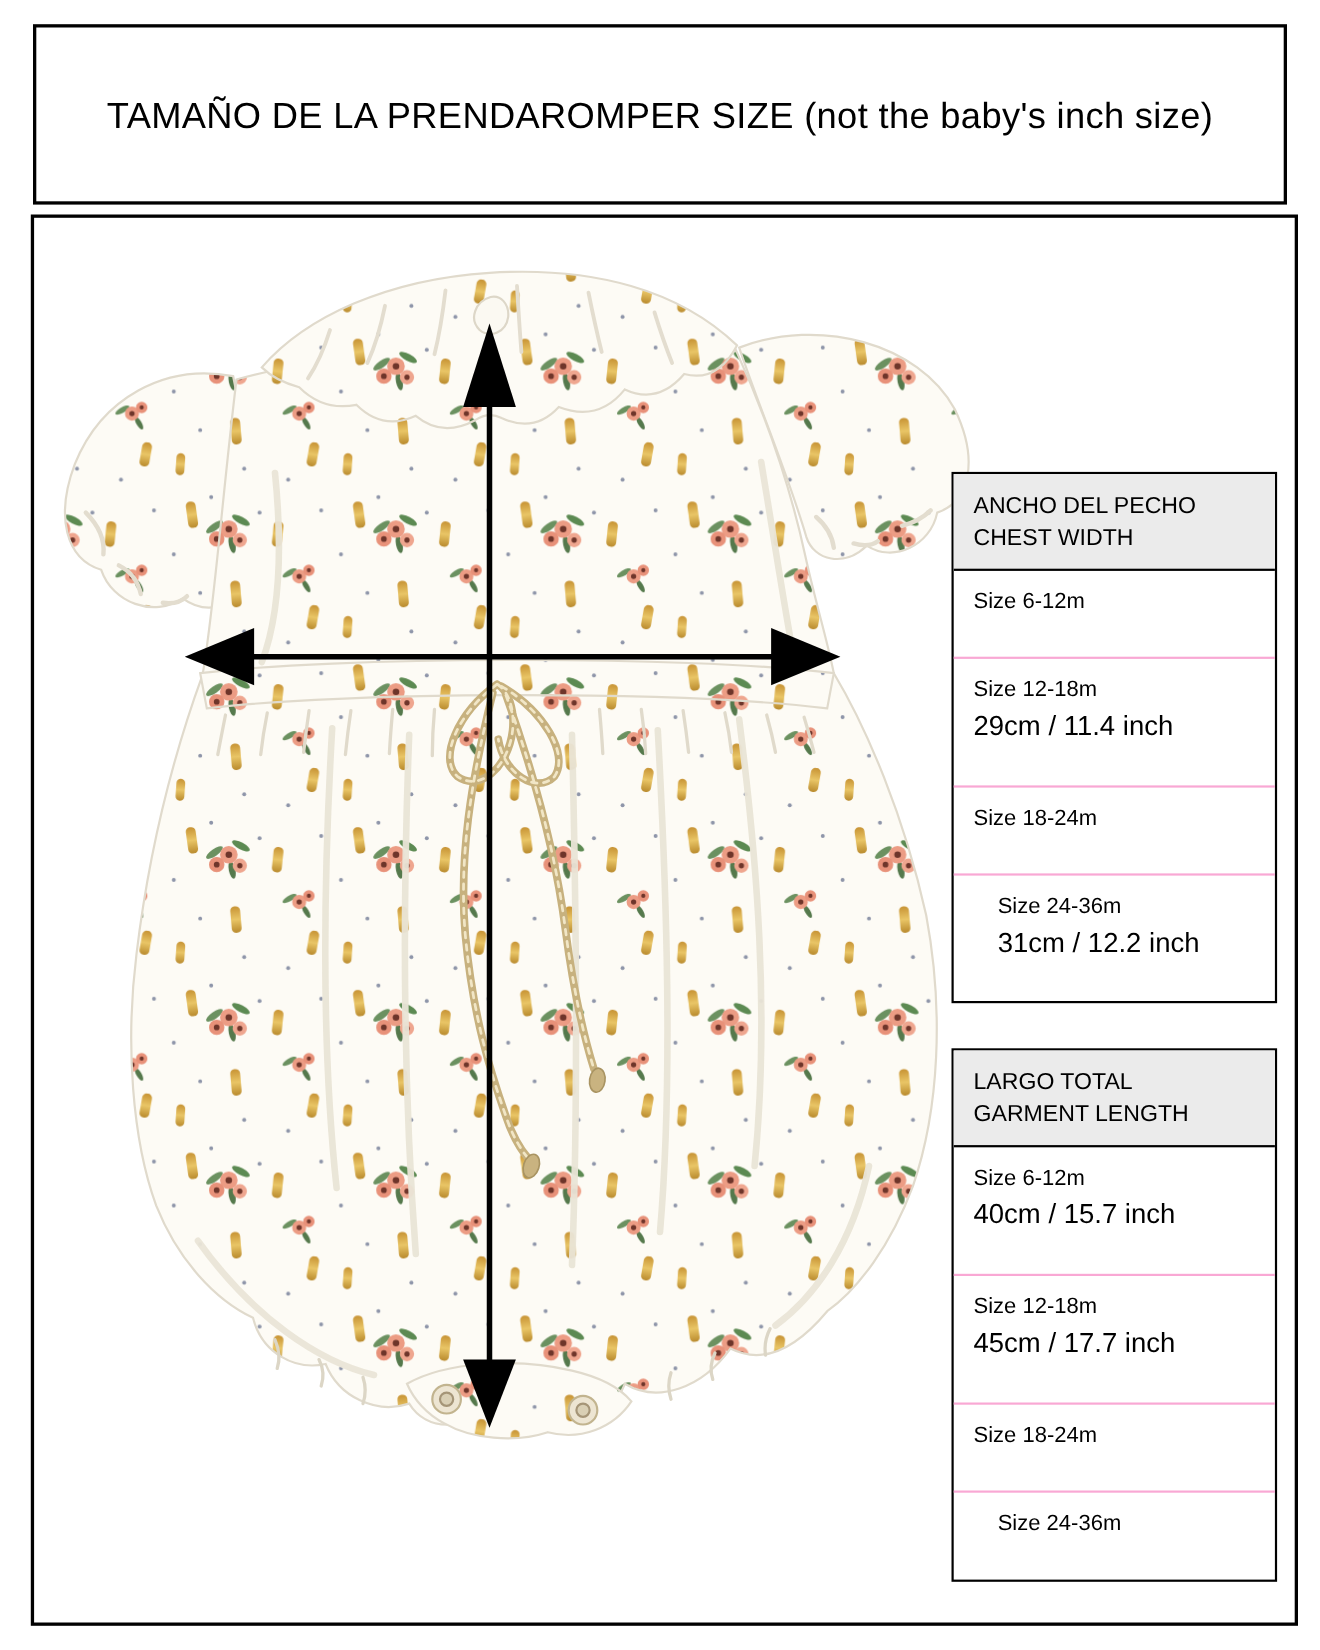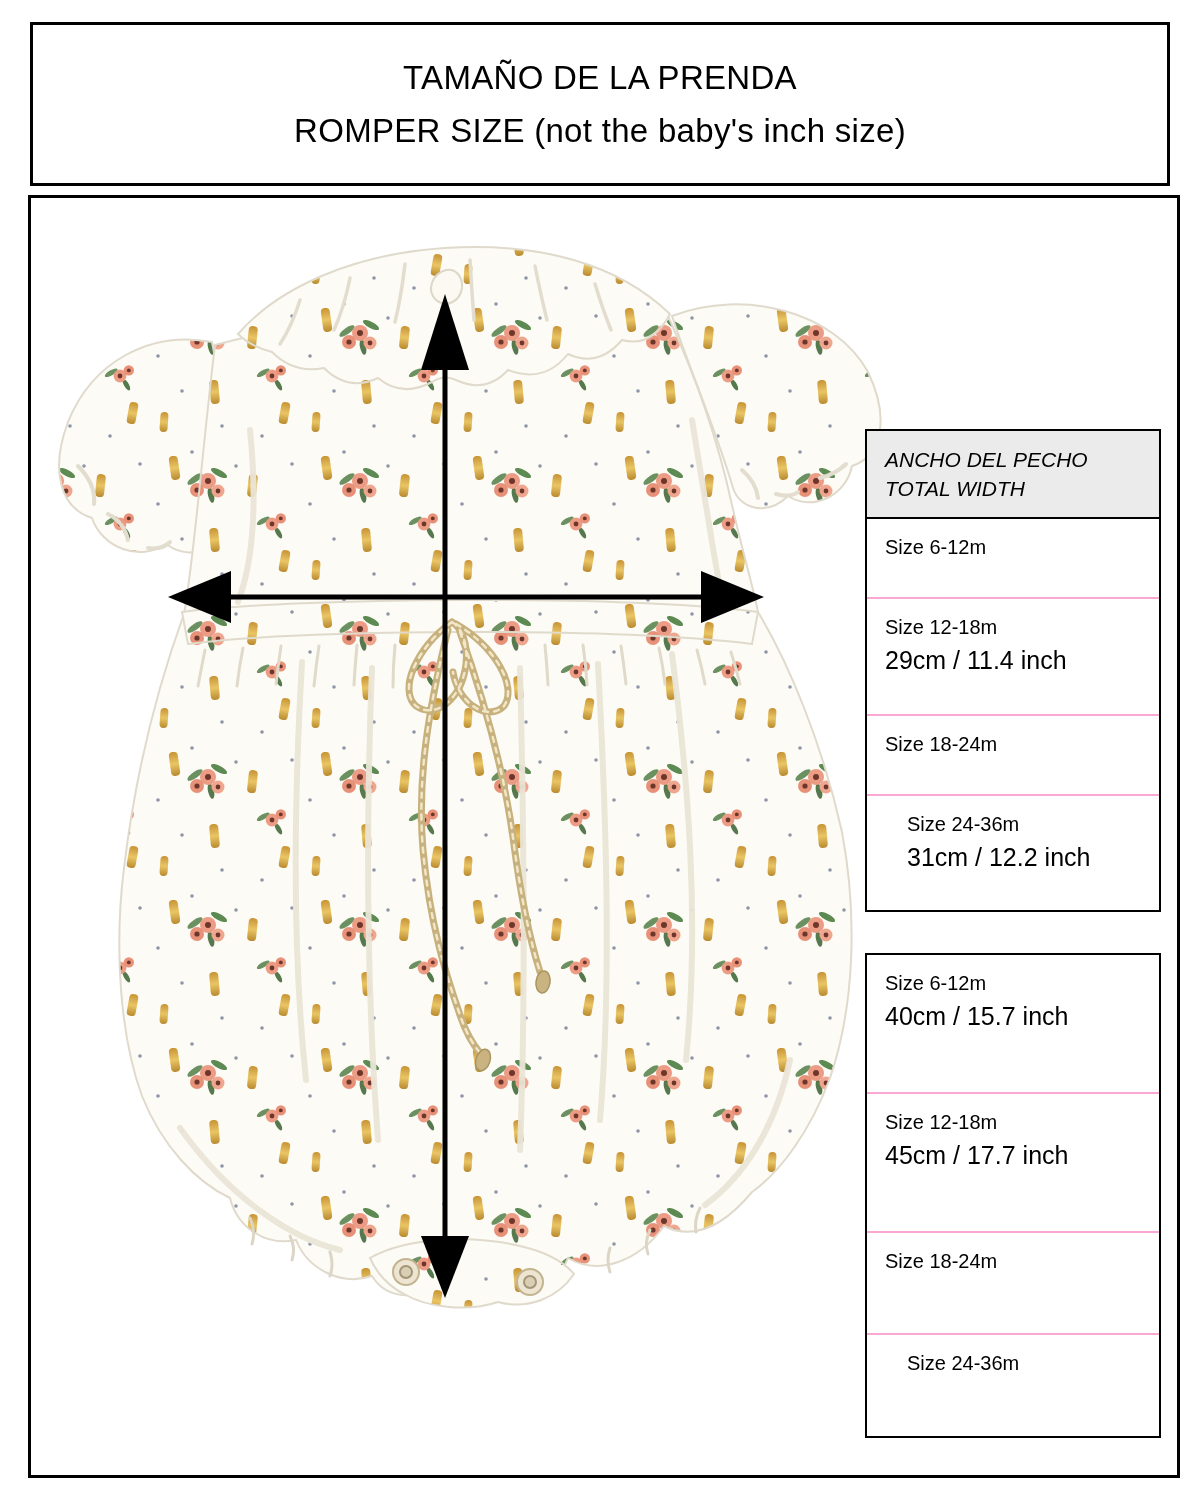--- a/index.html
+++ b/index.html
@@ -4,41 +4,41 @@
 <style>
   html,body{margin:0;padding:0;}
   body{
     width:1200px;height:1500px;position:relative;background:#ffffff;
     font-family:"Liberation Sans", sans-serif;color:#000;
     -webkit-font-smoothing:antialiased;
   }
   .title-box{
     position:absolute;left:30px;top:22px;width:1140px;height:164px;
     border:3px solid #000;box-sizing:border-box;
-    display:flex;flex-direction:column;justify-content:center;align-items:center;
+    display:flex;flex-direction:row;justify-content:center;align-items:center;
     text-align:center;font-size:33px;line-height:53px;letter-spacing:.3px;
   }
   .main-box{
     position:absolute;left:28px;top:195px;width:1152px;height:1283px;
     border:3px solid #000;box-sizing:border-box;background:#fff;
   }
   svg.romper{
     position:absolute;left:0;top:0;width:1200px;height:1500px;
   }
   .size-table{
     position:absolute;left:865px;width:296px;
     border:2px solid #000;box-sizing:border-box;background:#fff;
     display:flex;flex-direction:column;
   }
   .size-table.t1{top:429px;height:483px;}
   .size-table.t2{top:953px;height:485px;}
   .size-table .hdr{
     flex:0 0 86px;background:#ebebeb;border-bottom:2px solid #000;
     display:flex;flex-direction:column;justify-content:center;
-    padding-left:18px;font-size:21px;line-height:29px;font-style:italic;
+    padding-left:18px;font-size:21px;line-height:29px;
   }
   .size-table .row{
     flex:1 1 auto;border-bottom:2px solid #f9a8d4;
     padding:13px 0 0 18px;box-sizing:border-box;
   }
   .size-table .row:last-child{border-bottom:none;padding-left:40px;}
   .size-table .row .sz{font-size:20px;line-height:30px;}
   .size-table .row .val{font-size:25px;line-height:36px;}
 </style>
 </head>
@@ -200,39 +200,43 @@
   <g stroke="#000" fill="#000">
     <line x1="200" y1="597" x2="735" y2="597" stroke-width="5"></line>
     <polygon points="168,597 231,571 231,623" stroke="none"></polygon>
     <polygon points="764,597 701,571 701,623" stroke="none"></polygon>
   </g>
 </svg>
 
 <div class="size-table t1">
   <div class="hdr">
     <div>ANCHO DEL PECHO</div>
-    <div>TOTAL WIDTH</div>
+    <div>CHEST WIDTH</div>
   </div>
   <div class="row">
     <div class="sz">Size 6-12m</div>
   </div>
   <div class="row">
     <div class="sz">Size 12-18m</div>
     <div class="val">29cm / 11.4 inch</div>
   </div>
   <div class="row">
     <div class="sz">Size 18-24m</div>
   </div>
   <div class="row">
     <div class="sz">Size 24-36m</div>
     <div class="val">31cm / 12.2 inch</div>
   </div>
 </div>
 
 <div class="size-table t2">
+  <div class="hdr">
+    <div>LARGO TOTAL</div>
+    <div>GARMENT LENGTH</div>
+  </div>
   <div class="row">
     <div class="sz">Size 6-12m</div>
     <div class="val">40cm / 15.7 inch</div>
   </div>
   <div class="row">
     <div class="sz">Size 12-18m</div>
     <div class="val">45cm / 17.7 inch</div>
   </div>
   <div class="row">
     <div class="sz">Size 18-24m</div>

